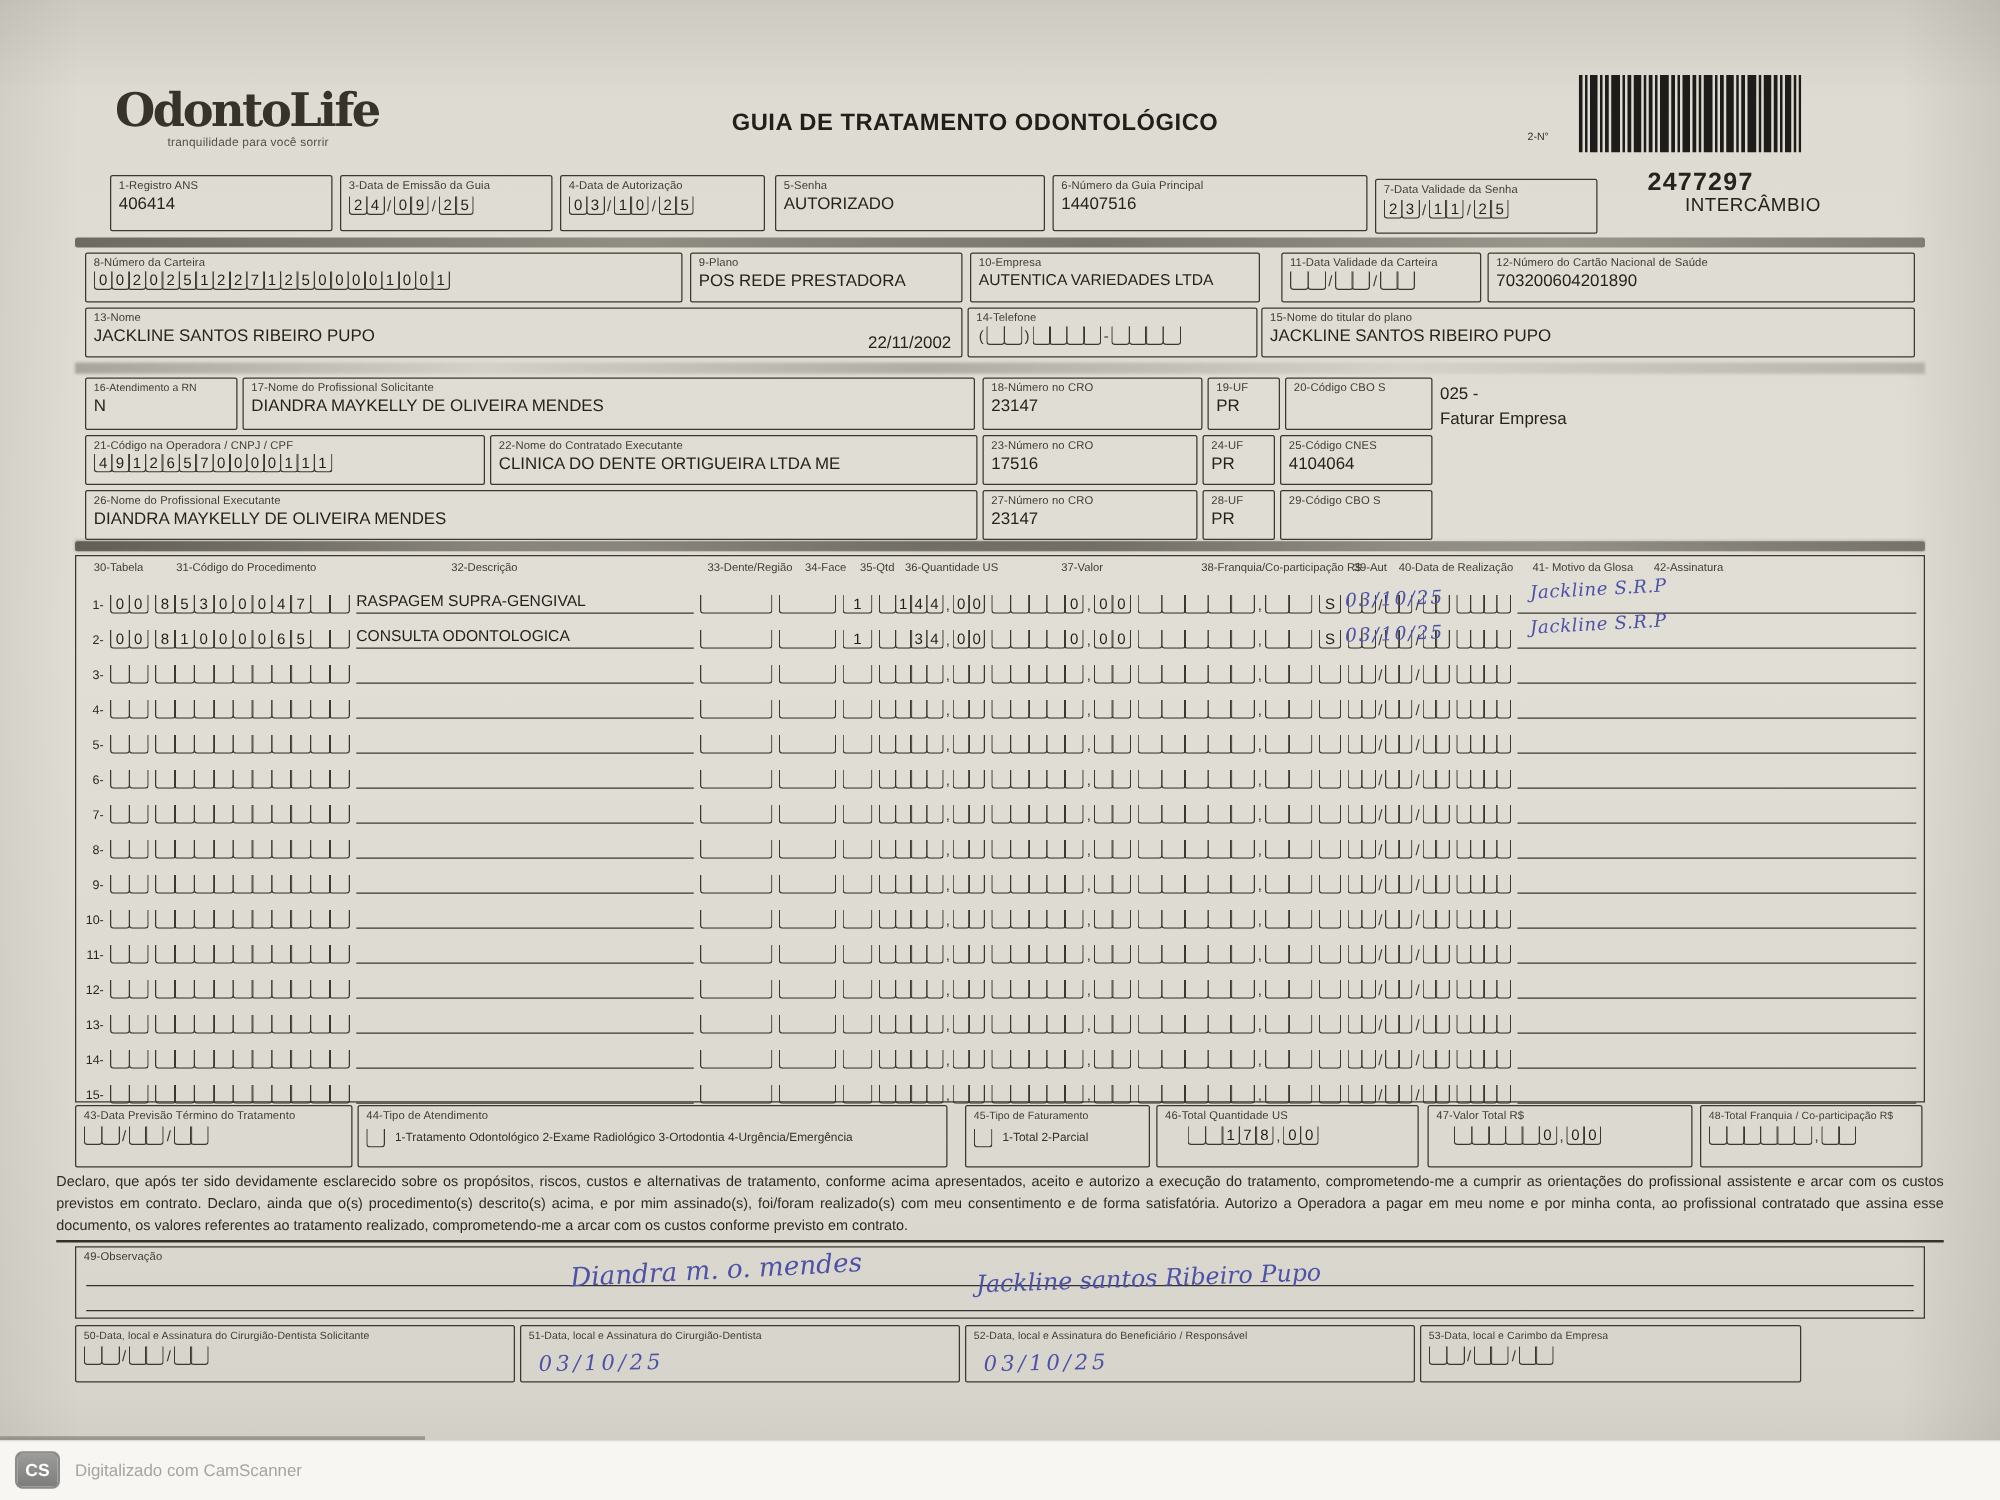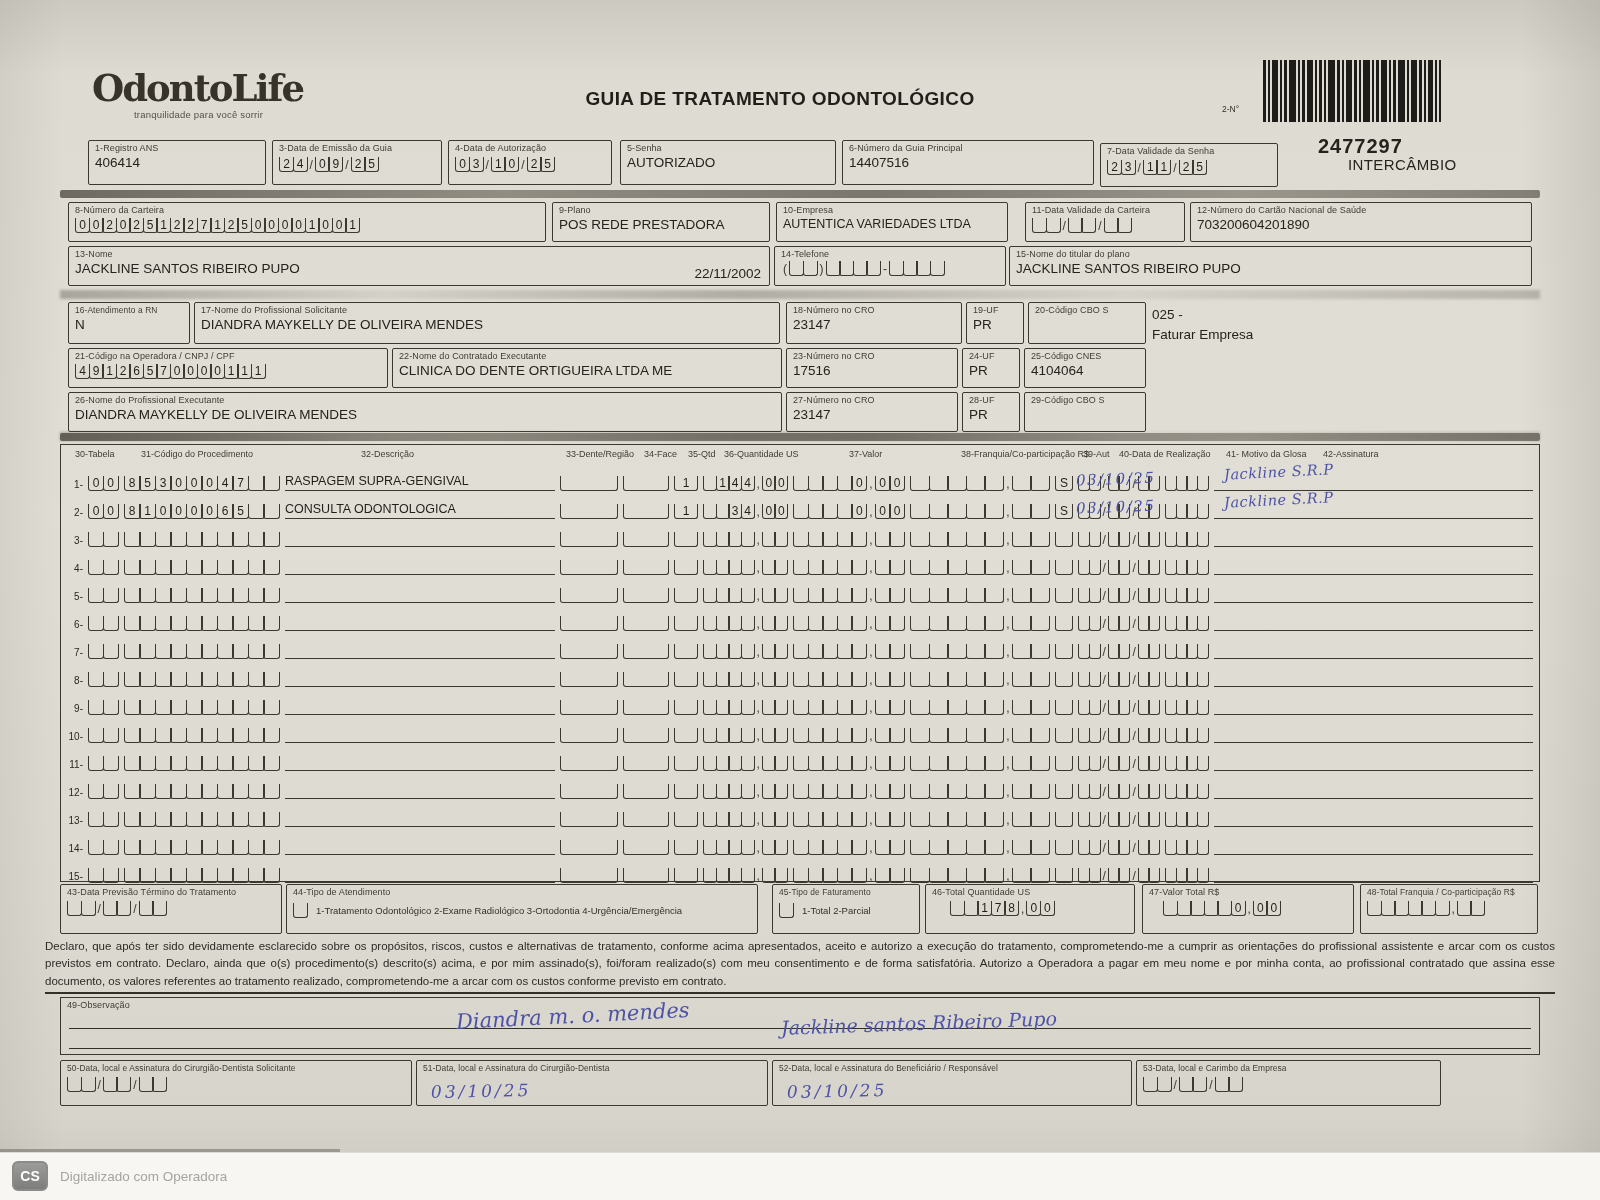--- a/index.html
+++ b/index.html
@@ -1739,15 +1739,15 @@
         <span class="cell">&nbsp;</span>
         <span class="cell">&nbsp;</span>
       </span>
   </div>
 
   <div id="vignette"></div>
   <div id="edge-line"></div>
 
   <div id="footer">
     <div id="cs-badge">CS</div>
-    <span id="cs-caption">Digitalizado com Operadora</span>
+    <span id="cs-caption">Digitalizado com CamScanner</span>
   </div>
 </div>
 
 </body></html>

